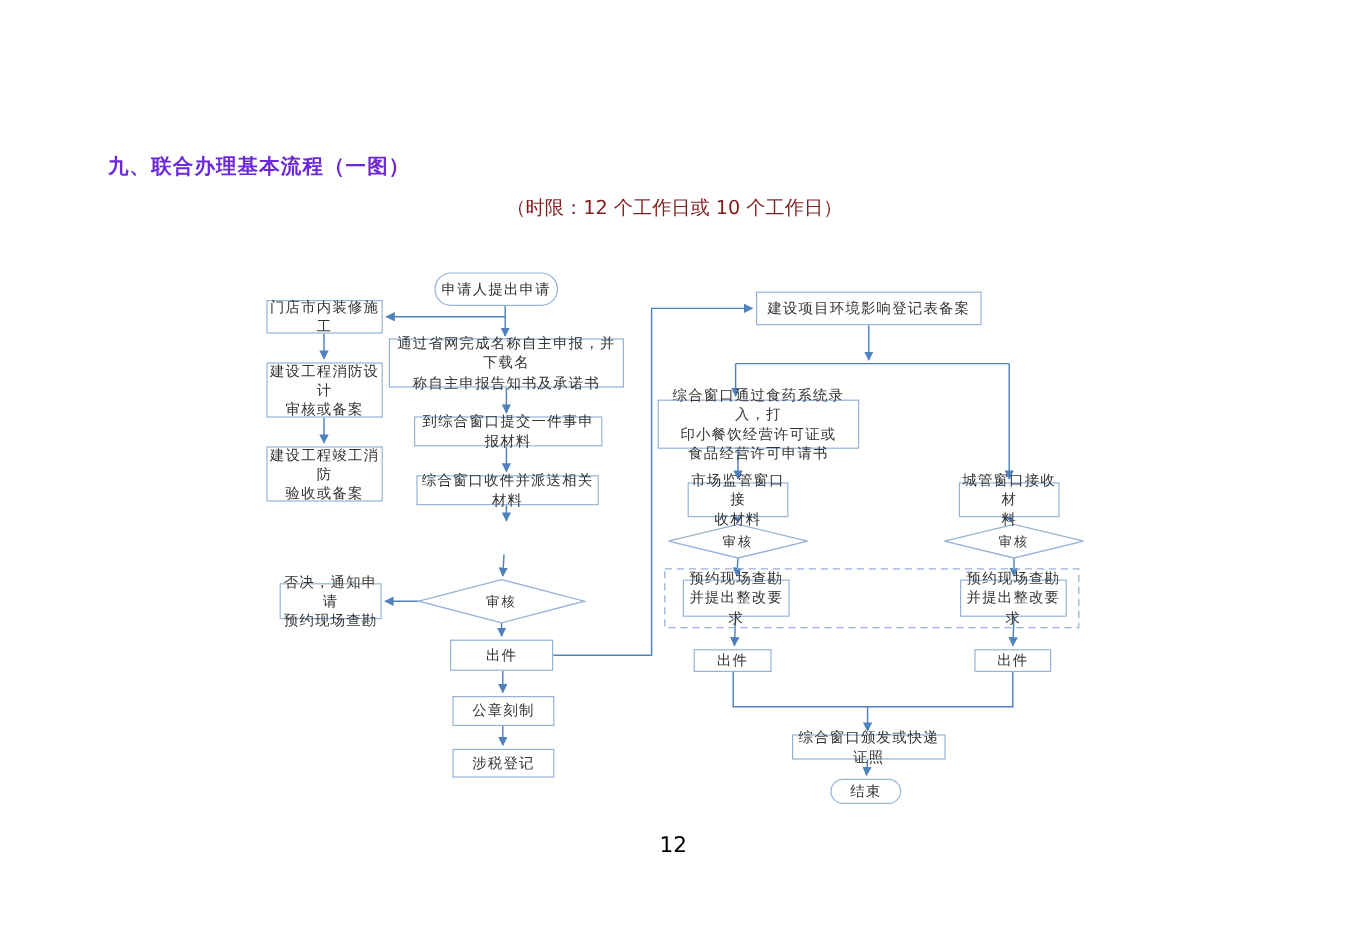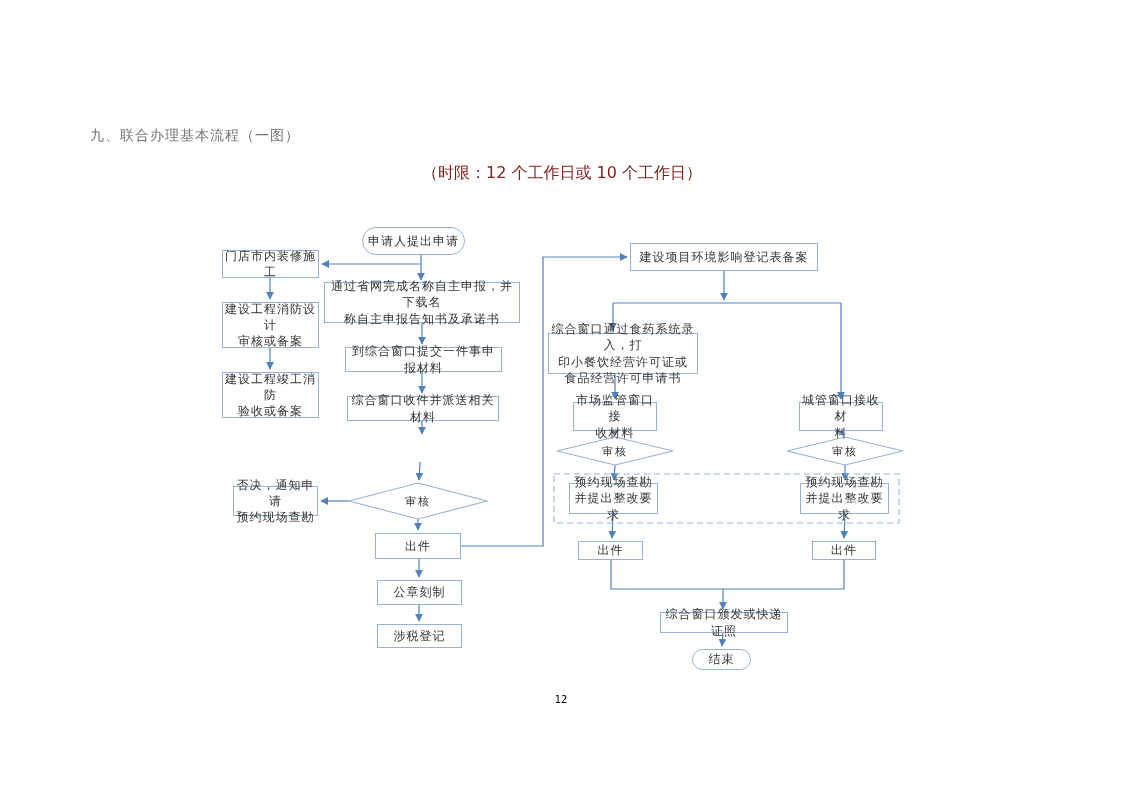--- a/index.html
+++ b/index.html
@@ -1,32 +1,32 @@
 <!DOCTYPE html>
 <html><head>
 <meta charset="utf-8">
 <style>
   html,body{margin:0;padding:0;background:#ffffff;}
   #page{position:relative;width:1122px;height:793px;background:#fff;overflow:hidden;
         font-family:"DejaVu Sans",sans-serif;}
-  #heading{position:absolute;left:90px;top:127px;font-size:14px;font-weight:normal;color:#737373;
+  #heading{position:absolute;left:90px;top:127px;font-size:17px;font-weight:bold;color:#6d28d9;
            letter-spacing:1px;}
   #subtitle{position:absolute;left:0;top:163px;width:1122px;display:flex;justify-content:center;
             align-items:baseline;}
   #subtitle .main{font-size:27px;font-weight:bold;color:#000;letter-spacing:1px;}
   #subtitle .note{font-size:16px;color:#7f1d1d;margin-left:2px;}
   #flow{position:absolute;left:0;top:0;width:1122px;height:793px;}
   svg.layer{position:absolute;left:0;top:0;width:1122px;height:793px;}
   .node{position:absolute;box-sizing:border-box;border:1px solid #95b3d7;background:#fff;
         color:#333;font-size:12px;line-height:1.35;display:flex;align-items:center;
         justify-content:center;text-align:center;white-space:pre-line;letter-spacing:1px;}
   .oval{border-radius:16px;}
   .dlabel{position:absolute;border:none;background:transparent;display:flex;align-items:center;
           justify-content:center;color:#333;font-size:11px;letter-spacing:2px;}
-  #pagenum{position:absolute;left:0;top:694px;width:1122px;text-align:center;font-size:10px;color:#000;}
+  #pagenum{position:absolute;left:0;top:694px;width:1122px;text-align:center;font-size:18px;color:#000;}
 </style>
 </head>
 <body>
 
 <div id="page">
 
   <div id="heading">九、联合办理基本流程（一图）</div>
 
   <div id="subtitle">
     <span class="note">（时限：12 个工作日或 10 个工作日）</span>
@@ -100,21 +100,21 @@
 
     <div class="dlabel" style="left:349px;top:483px;width:138px;height:36px;">审核</div>
     <div class="node" style="left:233px;top:486px;width:85px;height:30px;">否决，通知申请
 预约现场查勘</div>
 
     <div class="node" style="left:375px;top:533px;width:86px;height:26px;">出件</div>
     <div class="node" style="left:377px;top:580px;width:85px;height:25px;">公章刻制</div>
     <div class="node" style="left:377px;top:624px;width:85px;height:24px;">涉税登记</div>
 
     <div class="node" style="left:630px;top:243px;width:188px;height:28px;">建设项目环境影响登记表备案</div>
-    <div class="node" style="left:548px;top:333px;width:150px;height:41px;">综合窗口通过食药系统录入，打
+    <div class="node" style="left:548px;top:333px;width:168px;height:41px;">综合窗口通过食药系统录入，打
 印小餐饮经营许可证或
 食品经营许可申请书</div>
     <div class="node" style="left:573px;top:402px;width:84px;height:29px;">市场监管窗口接
 收材料</div>
     <div class="node" style="left:799px;top:402px;width:84px;height:29px;">城管窗口接收材
 料</div>
 
     <div class="dlabel" style="left:557px;top:437px;width:116px;height:28px;">审核</div>
     <div class="dlabel" style="left:787px;top:437px;width:116px;height:28px;">审核</div>
 

